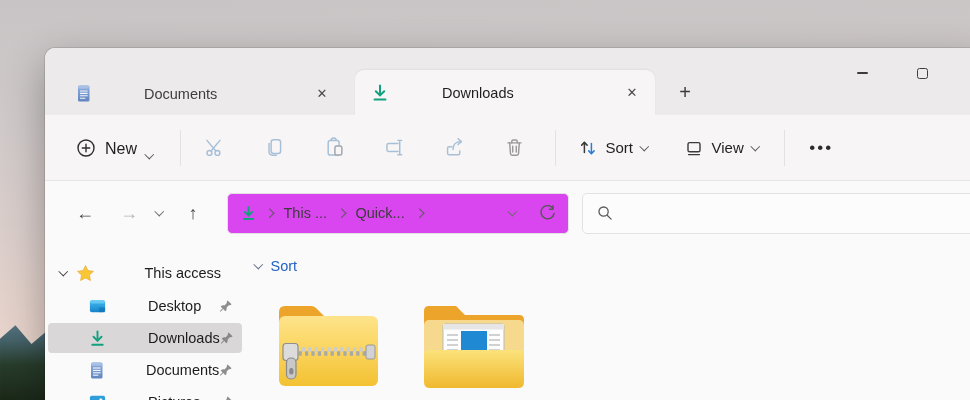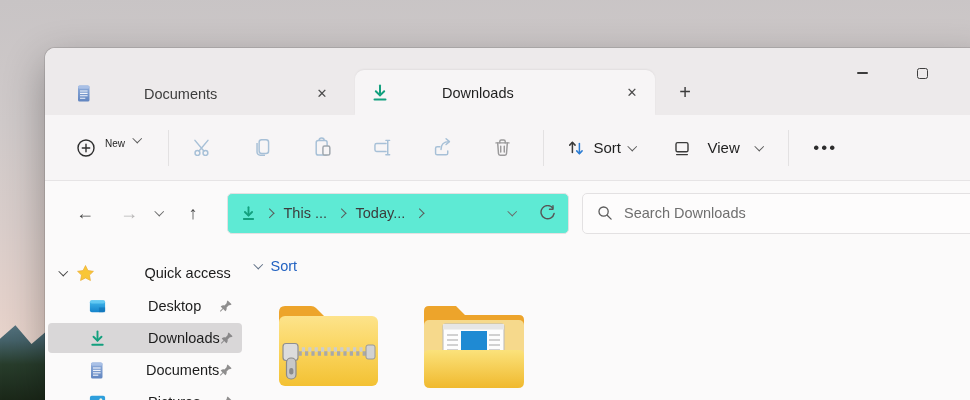--- a/index.html
+++ b/index.html
@@ -31,40 +31,40 @@
   .tab.active { background:#f7f5f6; width:300px; height:45px; color:#1f1f1f;
     box-shadow:0 -1px 2px rgba(0,0,0,.05); margin-left:10px; }
   .tab-close { margin-left:auto; width:26px; height:26px; border-radius:4px; display:flex;
     align-items:center; justify-content:center; font-size:13px; color:#4c4c4c; }
   .newtab-btn { width:36px; height:36px; margin:0 0 5px 12px; display:flex; align-items:center;
     justify-content:center; font-size:20px; font-weight:300; color:#3b3b3b; border-radius:5px; }
 
   
   .toolbar { height:66px; background:#f7f5f6; border-bottom:1px solid #e6e4e5; flex:none;
     display:flex; align-items:center; padding-left:20px; }
-  .tb-new { display:flex; align-items:flex-start; gap:9px; padding:9px 11px; border-radius:5px;
-    color:#1f1f1f; font-size:10px; }
+  .tb-new { display:flex; align-items:flex-end; gap:9px; padding:9px 11px; border-radius:5px;
+    color:#1f1f1f; font-size:16px; }
   .tb-sep { width:1px; height:36px; background:#e3e1e2; margin:0 12px 0 16px; }
   .tb-icon-btn { width:44px; height:44px; margin-right:16px; display:flex; align-items:center;
     justify-content:center; border-radius:5px; }
   .tb-labeled { display:flex; align-items:center; gap:8px; padding:9px 10px; border-radius:5px;
     color:#1f1f1f; font-size:15px; }
   .tb-more { font-size:17px; letter-spacing:2px; color:#2d2d2d; padding:6px 12px; }
   .chev { width:6.5px; height:6.5px; border-right:1.4px solid #5a5a5a; border-bottom:1.4px solid #5a5a5a;
     transform:rotate(45deg); margin-top:-3px; flex:none; }
   .chev-r { transform:rotate(-45deg); margin:0; }
 
   
   .navrow { height:64px; background:#fbfafa; flex:none; display:flex; align-items:center;
     padding-left:22px; }
   .nav-arrow { width:36px; height:36px; display:flex; align-items:center; justify-content:center;
     font-size:18px; color:#474747; border-radius:5px; flex:none; }
   .nav-arrow.disabled { color:#b7b6b6; }
   .nav-chev { width:24px; display:flex; justify-content:center; }
-  .addrbar { margin-left:16px; width:342px; height:41px; background:#5eead4;
+  .addrbar { margin-left:16px; width:342px; height:41px; background:#d946ef;
     border:1px solid #e3e1e2; border-radius:5px; display:flex; align-items:center;
     padding:0 12px; gap:9px; flex:none; }
   .crumb { font-size:14.5px; color:#3c3c3c; padding:3px 2px; }
   .addr-right { margin-left:auto; display:flex; align-items:center; gap:24px; }
   .searchbox { margin-left:13px; width:400px; height:41px; background:#fdfcfc;
     border:1px solid #e3e1e2; border-radius:5px; display:flex; align-items:center;
     padding:0 14px; gap:11px; flex:none; }
   .searchbox input { border:none; outline:none; background:transparent; flex:1;
     font:14.5px "Liberation Sans","DejaVu Sans",sans-serif; color:#555; }
   .searchbox input::placeholder { color:#6f6f6f; opacity:1; }
@@ -208,21 +208,21 @@
             </g>
           <g stroke="#2b7cd3">
               <path d="M13.4 5.4 v10.2"></path>
               <path d="M10.7 12.9 L13.4 15.6 l2.7-2.7"></path>
             </g>
         </svg>
       </span>
       <span>Sort</span>
       <span class="chev"></span>
     </div>
-    <div class="tb-labeled" style="margin-left:16px;gap:16px;">
+    <div class="tb-labeled" style="margin-left:16px;">
       <span>
         <svg width="20" height="20" viewBox="0 0 20 20" fill="none" stroke="#3a3a3a" stroke-width="1.4">
           <rect x="4" y="4.6" width="12" height="9.2" rx="1.6"></rect>
             <path d="M4.6 16.6 h10.8" stroke-linecap="round"></path>
         </svg>
       </span>
       <span>View</span>
       <span class="chev"></span>
     </div>
     <div class="tb-sep"></div>
@@ -241,54 +241,53 @@
       <span>
         <svg width="17" height="17" viewBox="0 0 20 20" fill="none" stroke="#13a07e" stroke-width="2.2" stroke-linecap="round">
           <path d="M10 2.5 v9.5"></path>
             <path d="M5.8 8.2 L10 12.4 l4.2-4.2"></path>
             <path d="M4.5 16.5 h11"></path>
         </svg>
       </span>
       <span class="chev chev-r"></span>
       <span class="crumb">This ...</span>
       <span class="chev chev-r"></span>
-      <span class="crumb">Today...</span>
+      <span class="crumb">Quick...</span>
       <span class="chev chev-r"></span>
       <span class="addr-right">
         <span class="chev" style="border-color:#6a6a6a;"></span>
         <span>
           <svg width="17" height="17" viewBox="0 0 18 18" fill="none" stroke="#565656" stroke-width="1.5" stroke-linecap="round">
             <path d="M14.6 3.2 A7 7 0 1 0 16 9"></path>
               <path d="M14.8 0.8 L14.8 4.5 L11.1 4.5" stroke-linejoin="round"></path>
           </svg>
         </span>
       </span>
     </div>
 
     <div class="searchbox">
       <span>
         <svg width="16" height="16" viewBox="0 0 17 17" fill="none" stroke="#5c5c5c" stroke-width="1.4" stroke-linecap="round">
           <circle cx="7" cy="7" r="4.9"></circle>
             <path d="M10.8 10.8 L15 15"></path>
         </svg>
       </span>
-      <input type="text" placeholder="Search Downloads" style="">
     </div>
   </div>
 
   <div class="content">
     <div class="sidebar">
       <div class="side-row section">
         <span class="chev" style="border-color:#444;"></span>
         <span>
           <svg width="19" height="19" viewBox="0 0 20 20">
             <path d="M10 1.6 l2.6 5.3 5.8.8 -4.2 4 1 5.7 -5.2-2.7 -5.2 2.7 1-5.7 -4.2-4 5.8-.8 z" fill="#f9c636" stroke="#e9ab35" stroke-width=".7"></path>
           </svg>
         </span>
-        <span class="side-label">Quick access</span>
+        <span class="side-label">This access</span>
       </div>
 
       <div class="side-row child">
         <span>
           <svg width="19" height="19" viewBox="0 0 20 20">
             <defs>
                 <linearGradient id="dtg" x1="0" y1="0" x2="0" y2="1">
               <stop offset="0" stop-color="#45bbee"></stop>
                   <stop offset="1" stop-color="#1583cb"></stop>
                 </linearGradient>

